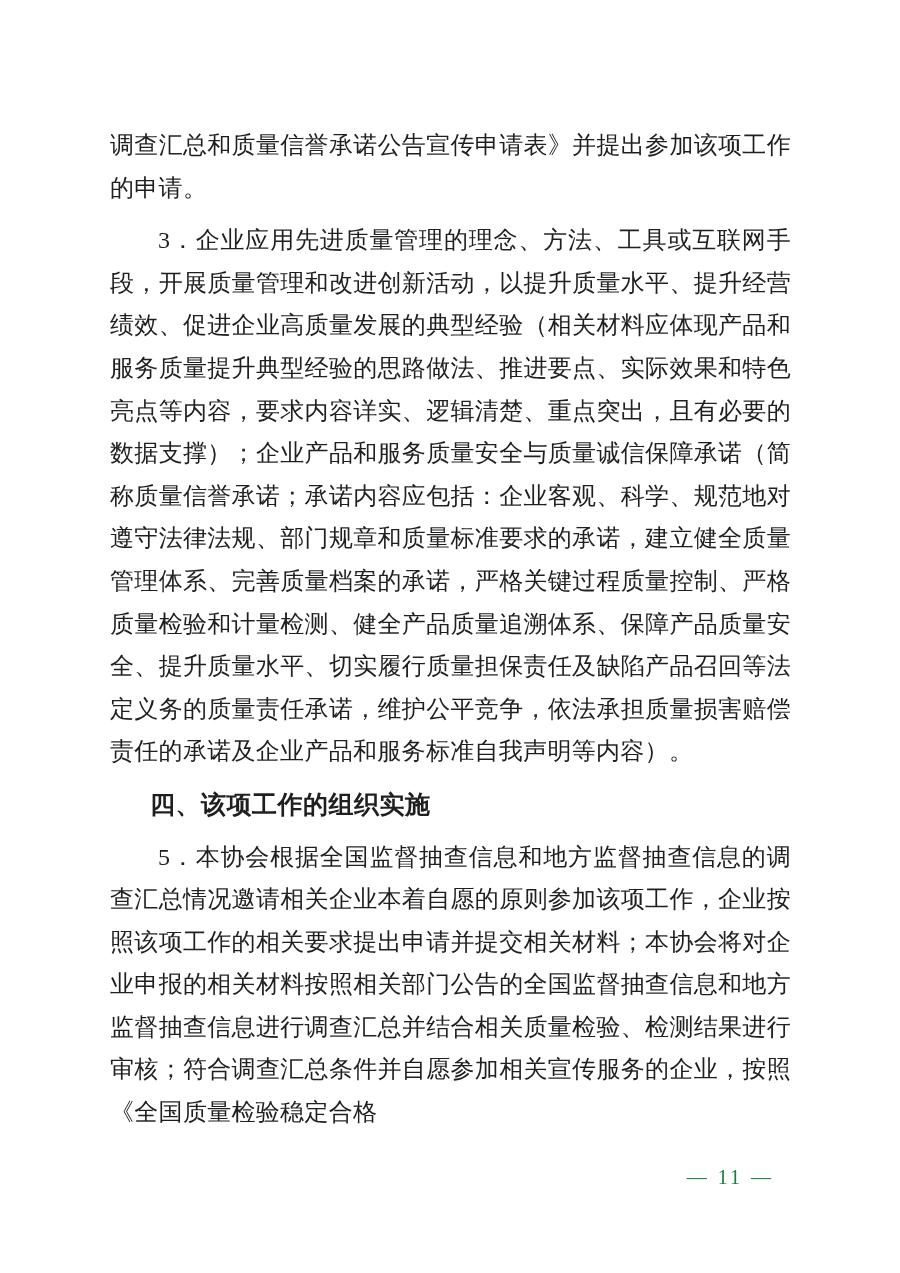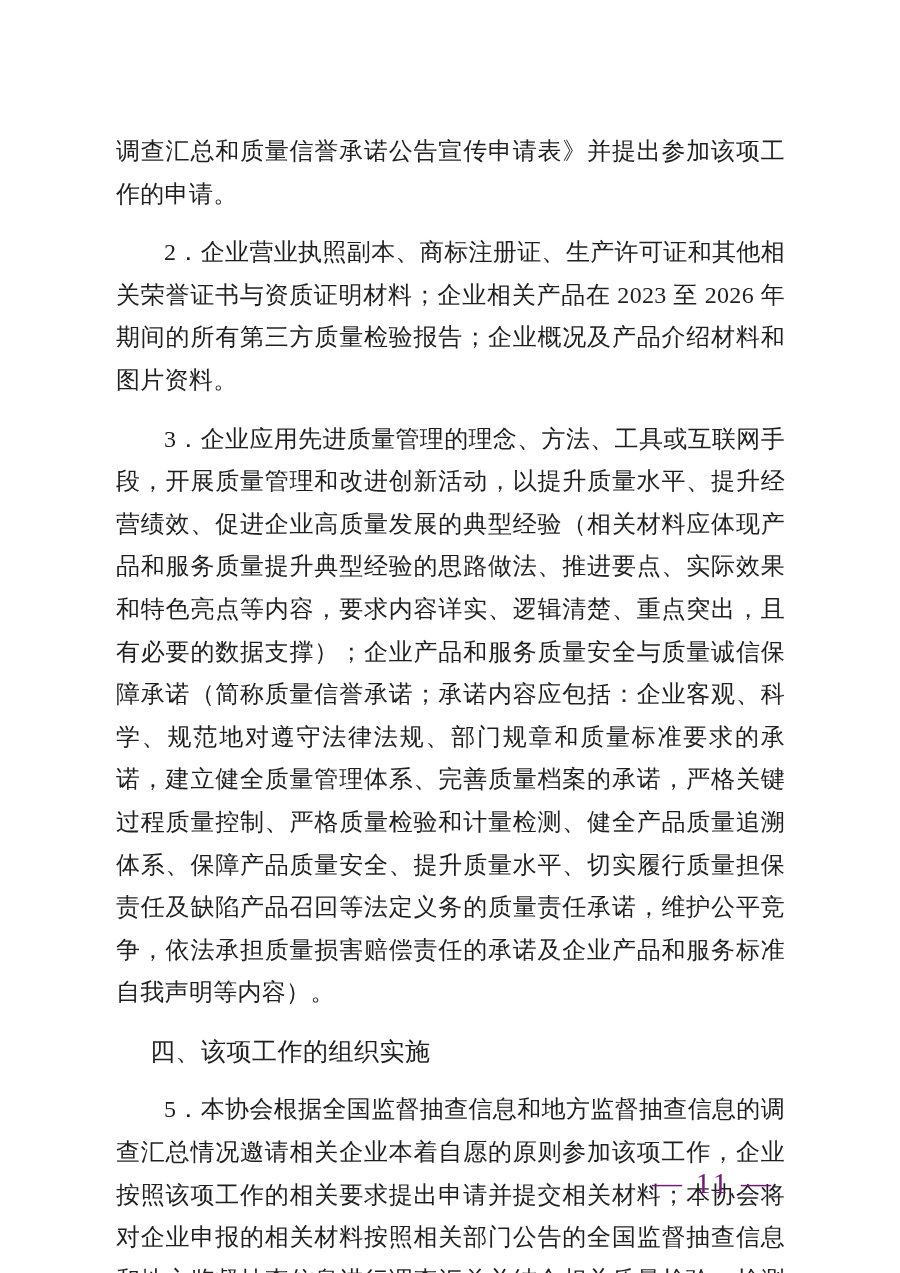--- a/index.html
+++ b/index.html
@@ -20,57 +20,56 @@
     position: absolute;
     left: 100px;
     top: 114px;
     width: 701px;
     font-size: 24px;
     line-height: 42.6px;
     text-align: justify;
     letter-spacing: 0.3px;
   }
   .text-block p {
-    margin: 16px;
+    margin: 10px;
     padding: 0;
   }
   .para-indent {
     text-indent: 2em;
   }
   .section-heading {
     margin: 7px 0 0 0;
     padding: 0;
     text-indent: 2em;
     font-family: "Liberation Sans", "DejaVu Sans", sans-serif;
-    font-weight: 400;
+    font-weight: 700;
     font-size: 25px;
     line-height: 42.6px;
     letter-spacing: 0.5px;
     text-align: left;
   }
   .page-number {
     position: absolute;
     top: 1166px;
     right: 126px;
     font-family: "Liberation Serif", "DejaVu Serif", serif;
-    font-size: 30px;
+    font-size: 20px;
     letter-spacing: 3px;
-    color: #701a75;
+    color: #15803d;
     white-space: nowrap;
     text-align: center;
   }
 </style>
 </head>
 <body>
 
 <div class="doc-page">
 
   <div class="text-block">
     <p>调查汇总和质量信誉承诺公告宣传申请表》并提出参加该项工作的申请。</p>
-    <p class="para-indent">2．企业营业执照副本、商标注册证、生产许可证和其他相关荣誉证书与资质证明材料；企业相关产品在 2023 至 2026 年期间的所有第三方质量检验报告；企业概况及产品介绍材料和图片资料。</p>
     <p class="para-indent">3．企业应用先进质量管理的理念、方法、工具或互联网手段，开展质量管理和改进创新活动，以提升质量水平、提升经营绩效、促进企业高质量发展的典型经验（相关材料应体现产品和服务质量提升典型经验的思路做法、推进要点、实际效果和特色亮点等内容，要求内容详实、逻辑清楚、重点突出，且有必要的数据支撑）；企业产品和服务质量安全与质量诚信保障承诺（简称质量信誉承诺；承诺内容应包括：企业客观、科学、规范地对遵守法律法规、部门规章和质量标准要求的承诺，建立健全质量管理体系、完善质量档案的承诺，严格关键过程质量控制、严格质量检验和计量检测、健全产品质量追溯体系、保障产品质量安全、提升质量水平、切实履行质量担保责任及缺陷产品召回等法定义务的质量责任承诺，维护公平竞争，依法承担质量损害赔偿责任的承诺及企业产品和服务标准自我声明等内容）。</p>
     <h2 class="section-heading">四、该项工作的组织实施</h2>
     <p class="para-indent">5．本协会根据全国监督抽查信息和地方监督抽查信息的调查汇总情况邀请相关企业本着自愿的原则参加该项工作，企业按照该项工作的相关要求提出申请并提交相关材料；本协会将对企业申报的相关材料按照相关部门公告的全国监督抽查信息和地方监督抽查信息进行调查汇总并结合相关质量检验、检测结果进行审核；符合调查汇总条件并自愿参加相关宣传服务的企业，按照《全国质量检验稳定合格</p>
   </div>
 
   <div class="page-number">— 11 —</div>
 
 </div>
 
 </body></html>

